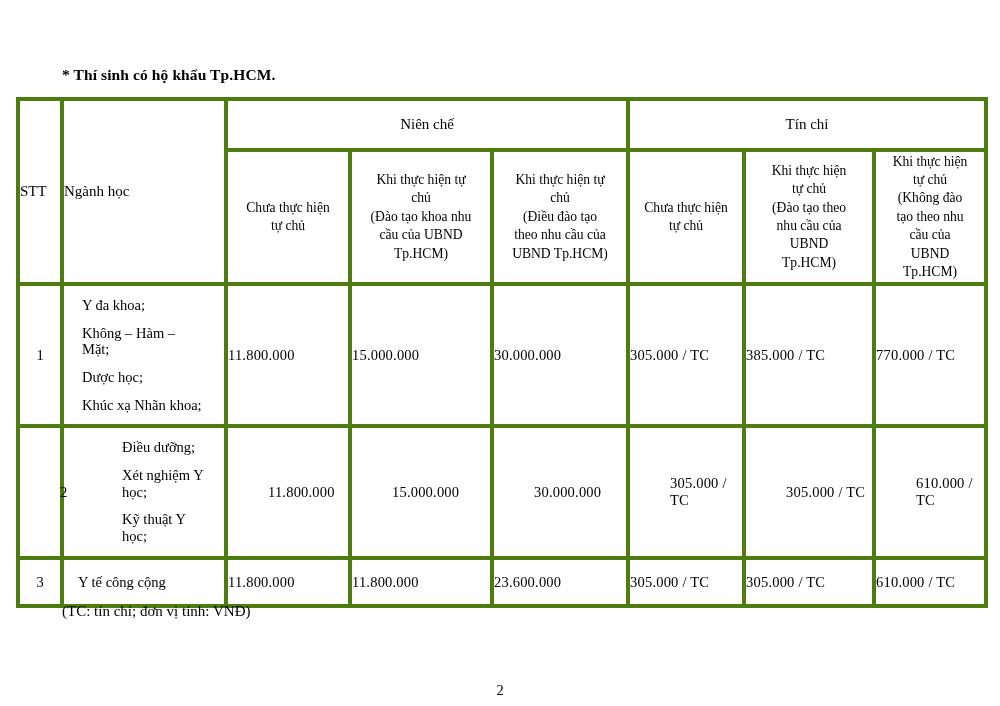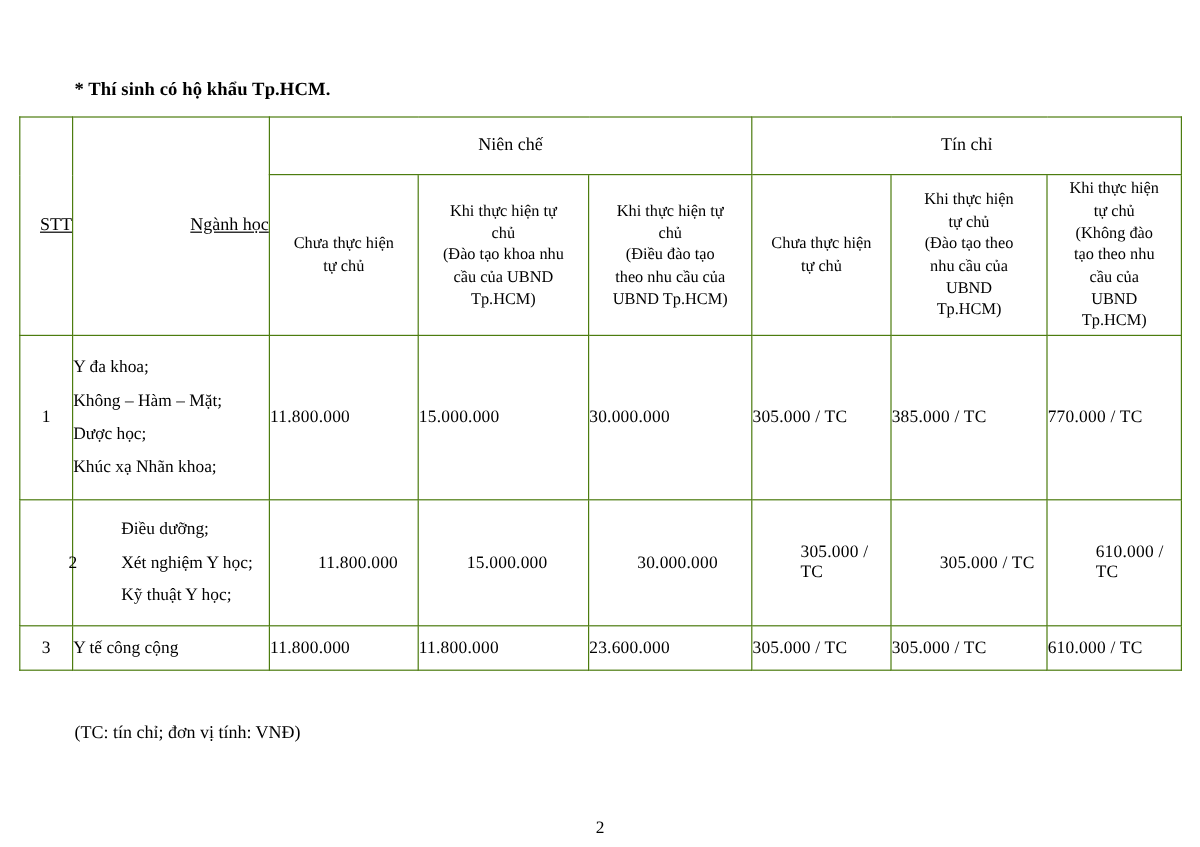--- a/index.html
+++ b/index.html
@@ -41,21 +41,21 @@
     position: absolute;
     left: 16px;
     top: 97px;
     width: 968px;
     border-collapse: collapse;
     table-layout: fixed;
     font-size: 14px;
   }
   .fee-table td,
   .fee-table th {
-    border: 1px solid #4d7c0f;
+    border: 4px solid #4d7c0f;
     padding: 0;
     vertical-align: middle;
     font-weight: normal;
   }
 
   
   col.c-stt    { width: 44px; }
   col.c-nganh  { width: 164px; }
   col.c-nc1    { width: 124px; }
   col.c-nc2    { width: 142px; }
@@ -65,25 +65,24 @@
   col.c-tc3    { width: 112px; }
 
   .hdr-group {
     text-align: center;
     font-weight: bold;
     font-size: 15px;
     height: 47px;
     line-height: 1.25;
   }
   .hdr-rowspan {
-    text-align: right;
+    text-align: left;
     font-weight: bold;
     font-size: 15px;
     line-height: 1.3;
-    text-decoration: underline;
   }
   .hdr-sub {
     text-align: center;
     font-weight: bold;
     font-size: 13.6px;
     line-height: 1.35;
     height: 134px;
     padding: 0 5px;
     box-sizing: border-box;
   }
@@ -95,24 +94,24 @@
     font-size: 14.5px;
   }
   .cell-nganh {
     text-align: left;
     padding: 8px 0 8px 14px;
     font-size: 14.5px;
     line-height: 1.15;
   }
   .cell-nganh .prog {
     display: block;
-    margin: 11px 0;
+    margin: 11px 18px;
   }
   .cell-nganh.single .prog {
-    margin: 0;
+    margin: 14px;
   }
   .cell-money {
     text-align: left;
     font-size: 14.5px;
     letter-spacing: 0.2px;
   }
 
   tr.row-tall > td { height: 136px; }
   tr.row-mid  > td { height: 104px; padding-left: 40px; }
   tr.row-short > td { height: 36px; }

